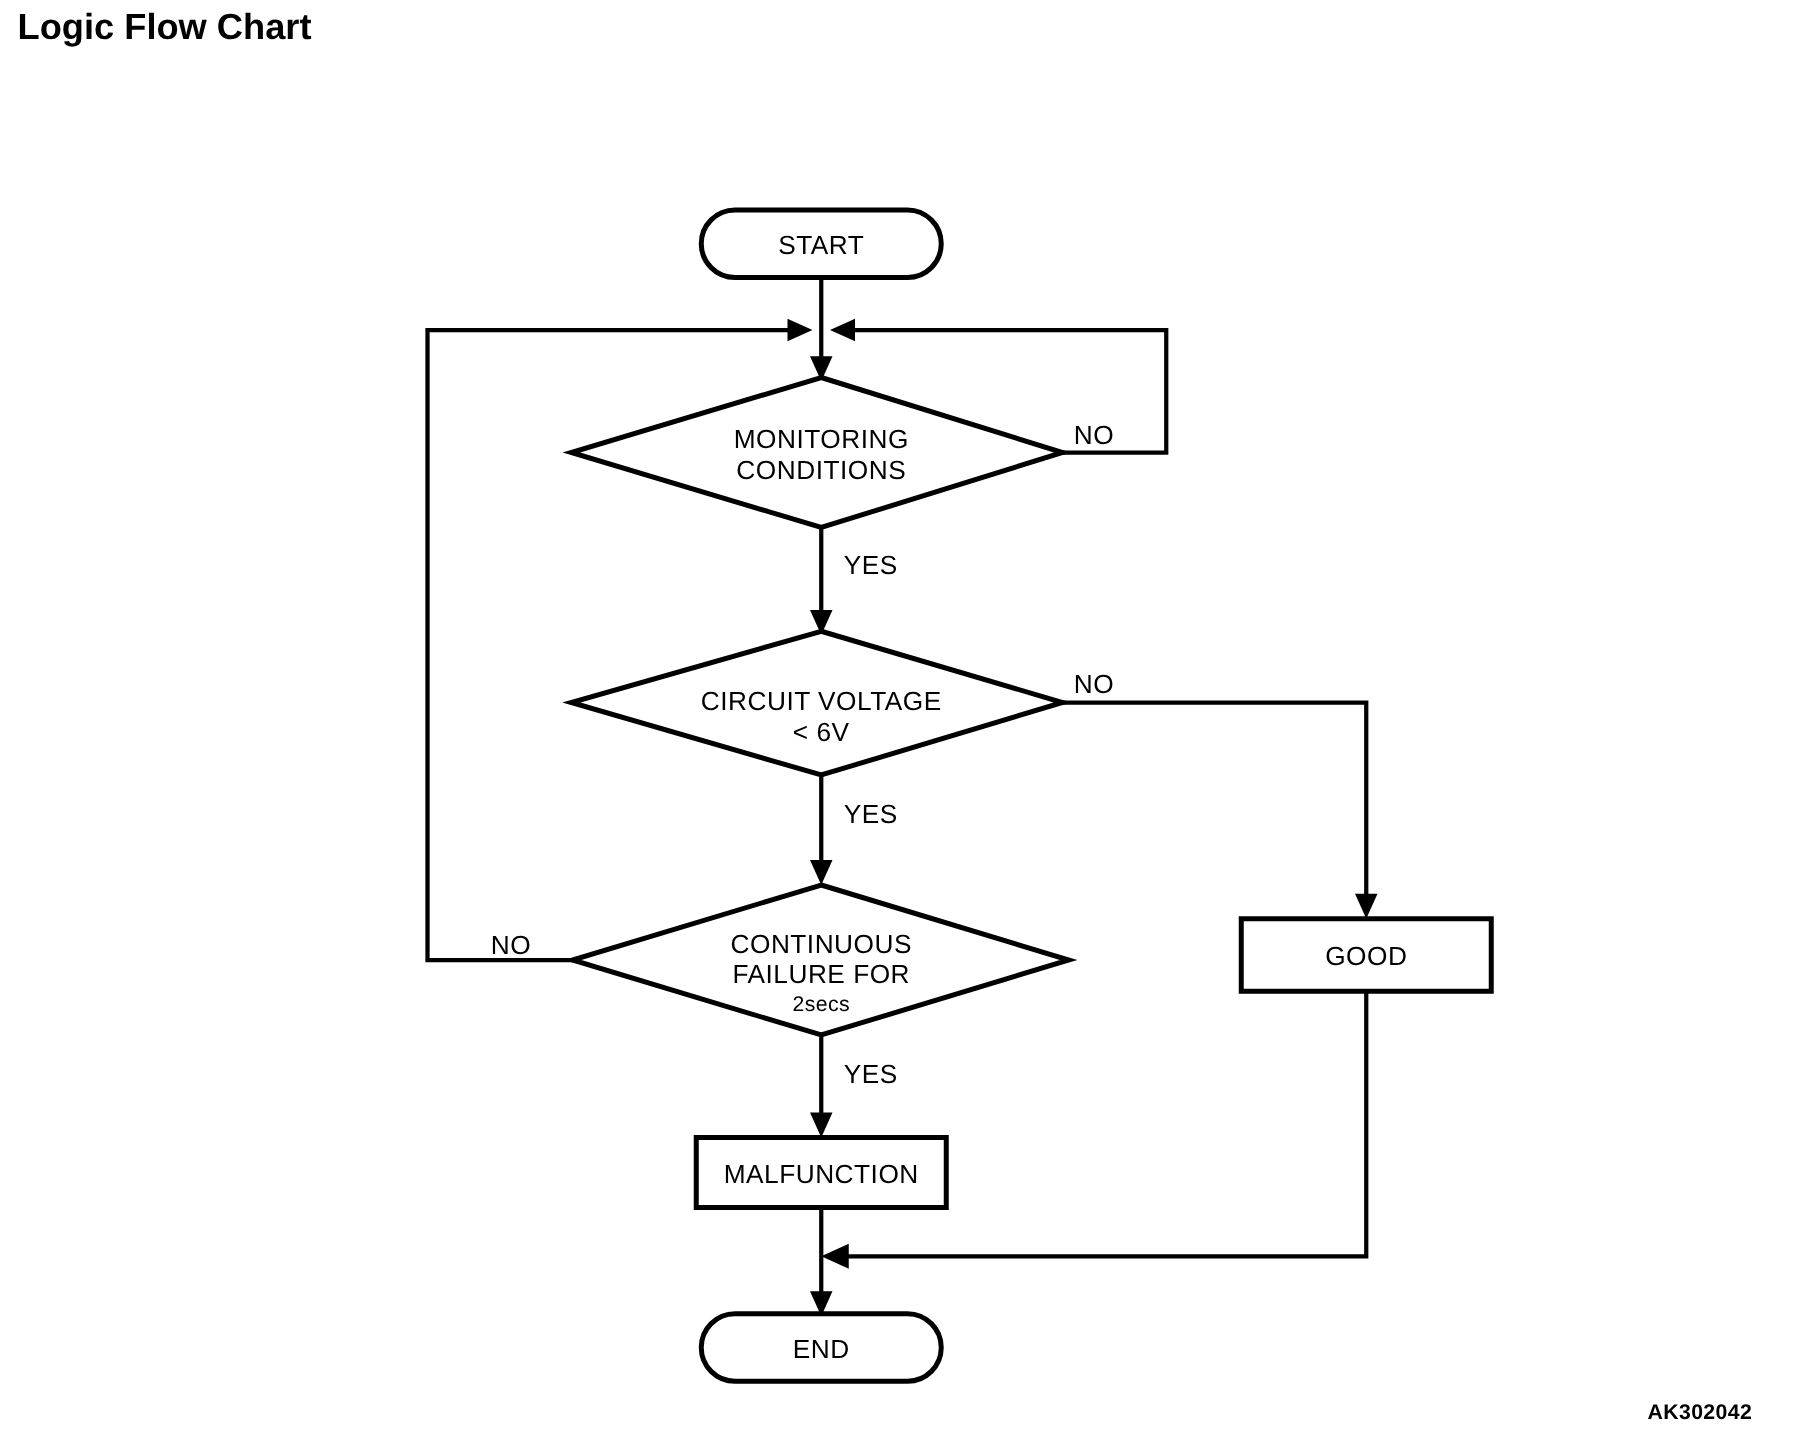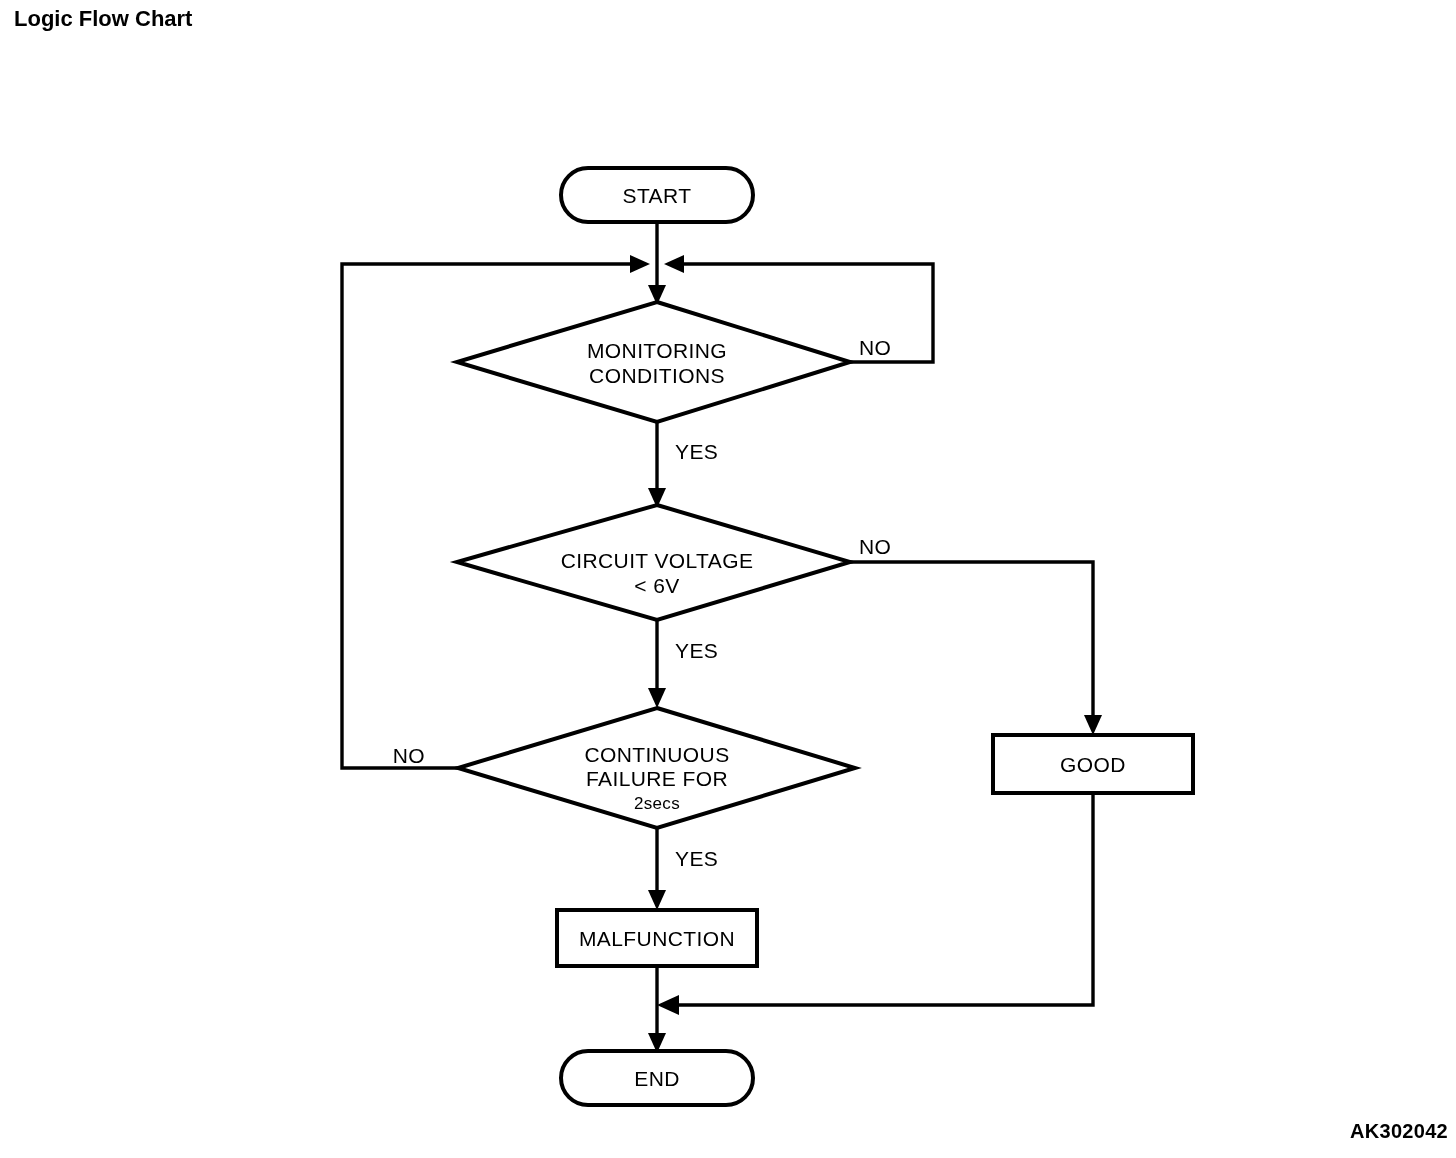--- a/index.html
+++ b/index.html
@@ -13,30 +13,30 @@
     height: 1158px;
     position: relative;
     font-family: "Liberation Sans", sans-serif;
     color: #000000;
     overflow: hidden;
   }
   #page-title {
     position: absolute;
     left: 14px;
     top: 6px;
-    font-size: 22px;
+    font-size: 29px;
     font-weight: bold;
     letter-spacing: 0px;
     white-space: nowrap;
   }
   #ref-code {
     position: absolute;
-    left: 1350px;
+    left: 1318px;
     top: 1120px;
-    font-size: 20px;
+    font-size: 17px;
     font-weight: bold;
     letter-spacing: 0.3px;
     white-space: nowrap;
   }
   #flow-canvas {
     position: absolute;
     left: 0;
     top: 0;
     width: 1456px;
     height: 1158px;

